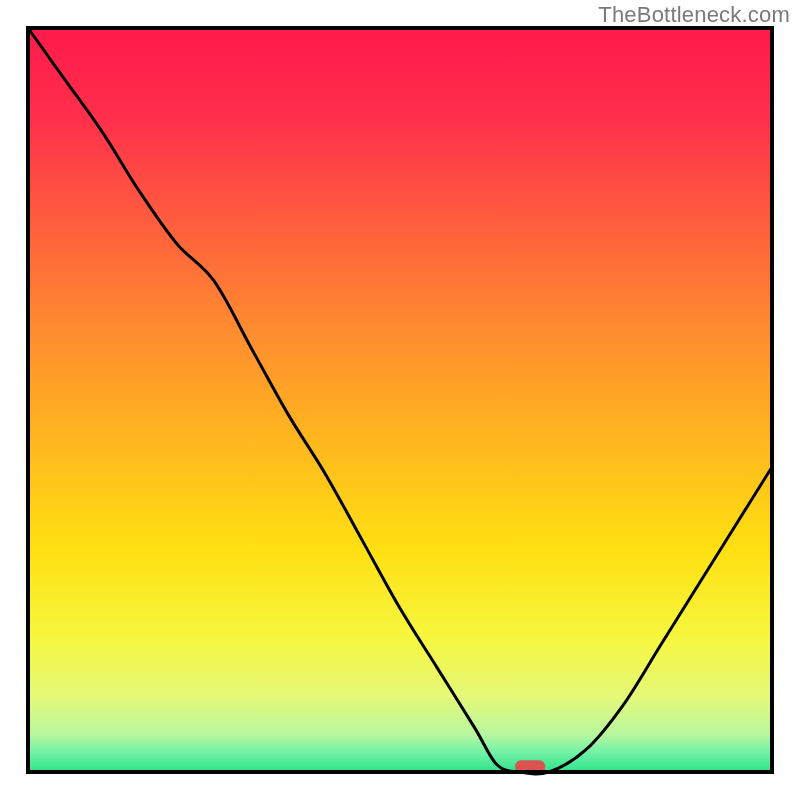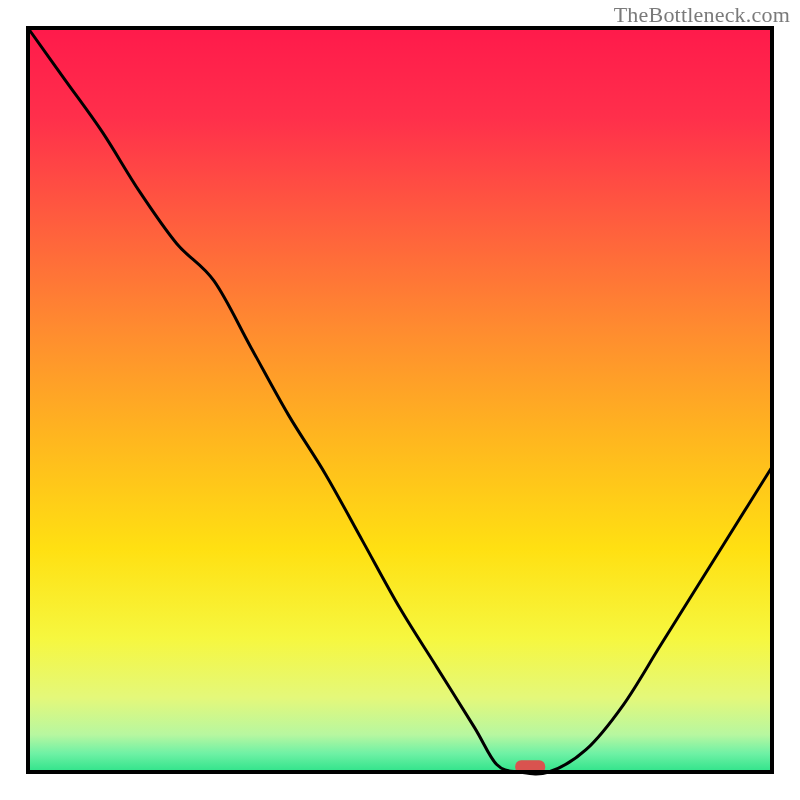--- a/index.html
+++ b/index.html
@@ -16,21 +16,20 @@
     height: 800px;
   }
   .watermark {
     position: absolute;
     top: 2px;
     right: 10px;
     font-size: 22px;
     color: #7a7a7a;
     font-weight: 500;
     letter-spacing: 0.2px;
-    font-family: Liberation Serif, serif;
   }
   svg {
     position: absolute;
     left: 0;
     top: 0;
   }
   .curve {
     fill: none;
     stroke: #000;
     stroke-width: 3;

